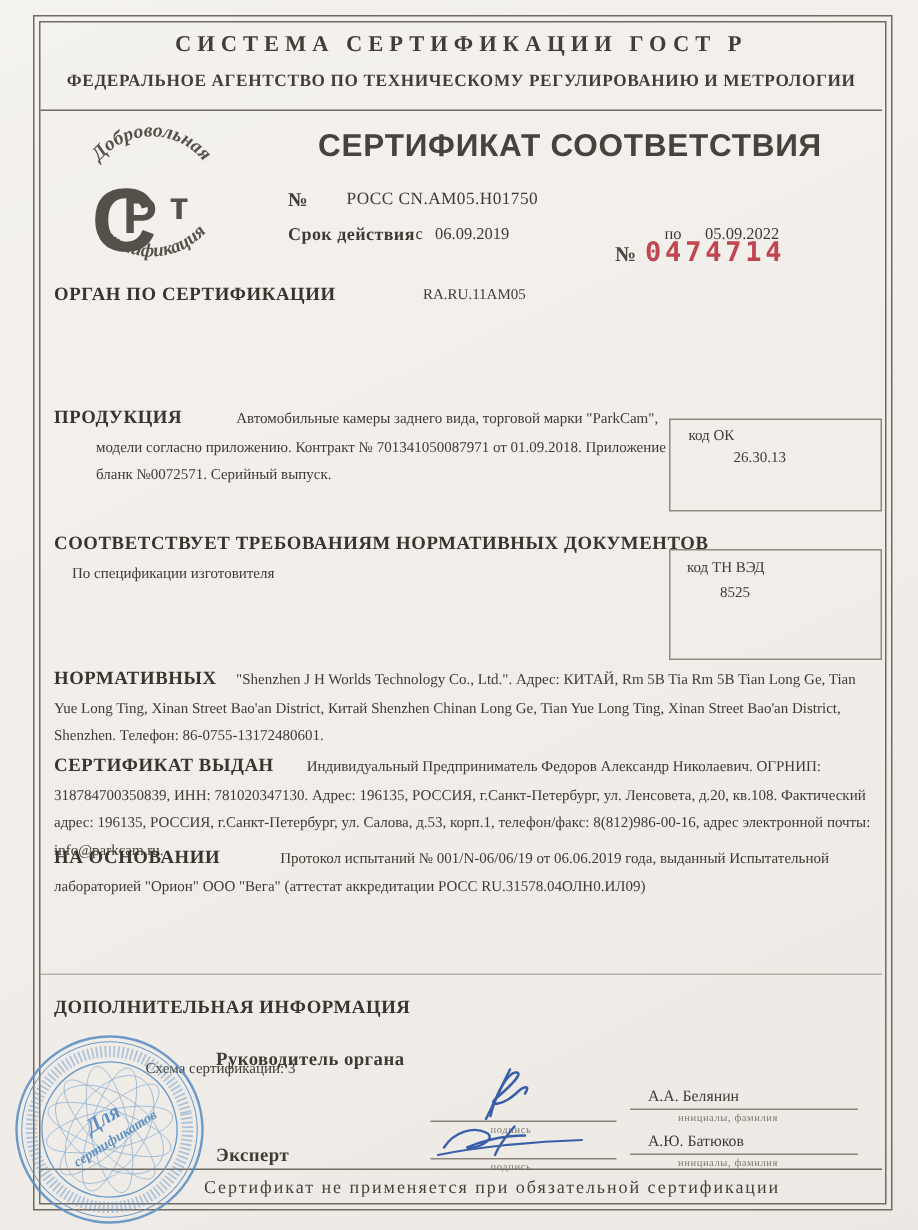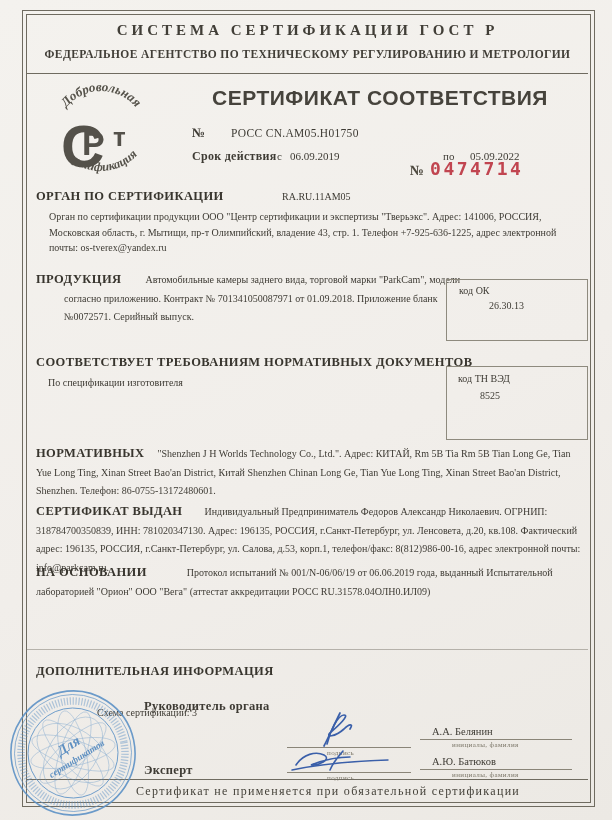--- a/index.html
+++ b/index.html
@@ -69,24 +69,23 @@
   <span class="abs" style="top:150px;left:290px;font-size:11px;">06.09.2019</span>
   <span class="abs" style="top:150px;left:443px;font-size:11px;">по</span>
   <span class="abs" style="top:150px;left:470px;font-size:11px;">05.09.2022</span>
 
   <div class="abs" style="top:158px;left:410px;">
     <span class="b" style="font-size:14px;color:#4d493f;margin-right:6px;">№</span><span class="red-num">0474714</span>
   </div>
 
   <span class="abs lbl" style="top:189px;left:36px;">ОРГАН ПО СЕРТИФИКАЦИИ</span>
   <span class="abs" style="top:191px;left:282px;font-size:10px;">RA.RU.11AM05</span>
-  <div class="abs body-text" style="top:209px;left:49px;width:532px;">Орган по сертификации продукции ООО "Центр сертификации и экспертизы "Тверьэкс". Адрес: 141006, РОССИЯ, Московская область, г. Мытищи, пр-т Олимпийский, владение 43, стр. 1. Телефон +7-925-636-1225, адрес электронной почты: os-tverex@yandex.ru</div>
 
   <div class="abs hang" style="top:269px;left:36px;width:400px;">
-    <span class="inline-lbl" style="margin-right:24px;">ПРОДУКЦИЯ</span><span class="body-text">Автомобильные камеры заднего вида, торговой марки "ParkCam", модели согласно приложению. Контракт № 701341050087971 от 01.09.2018. Приложение бланк №0072571. Серийный выпуск.</span>
+    <span class="inline-lbl" style="margin-right:36px;">ПРОДУКЦИЯ</span><span class="body-text">Автомобильные камеры заднего вида, торговой марки "ParkCam", модели согласно приложению. Контракт № 701341050087971 от 01.09.2018. Приложение бланк №0072571. Серийный выпуск.</span>
   </div>
   <div class="abs codebox" style="left:446px;top:279px;width:140px;height:60px;text-align:center;">
     <span class="cl" style="left:12px;top:5px;">код ОК</span>
     <span class="cv" style="left:42px;top:20px;">26.30.13</span>
   </div>
 
   <div class="abs body-text" style="top:375px;left:48px;width:380px;">По спецификации изготовителя</div>
   <div class="abs lbl" style="top:355px;left:36px;">СООТВЕТСТВУЕТ ТРЕБОВАНИЯМ НОРМАТИВНЫХ ДОКУМЕНТОВ</div>
   <div class="abs codebox" style="left:446px;top:366px;width:140px;height:72px;">
     <span class="cl" style="left:11px;top:6px;">код ТН ВЭД</span>

